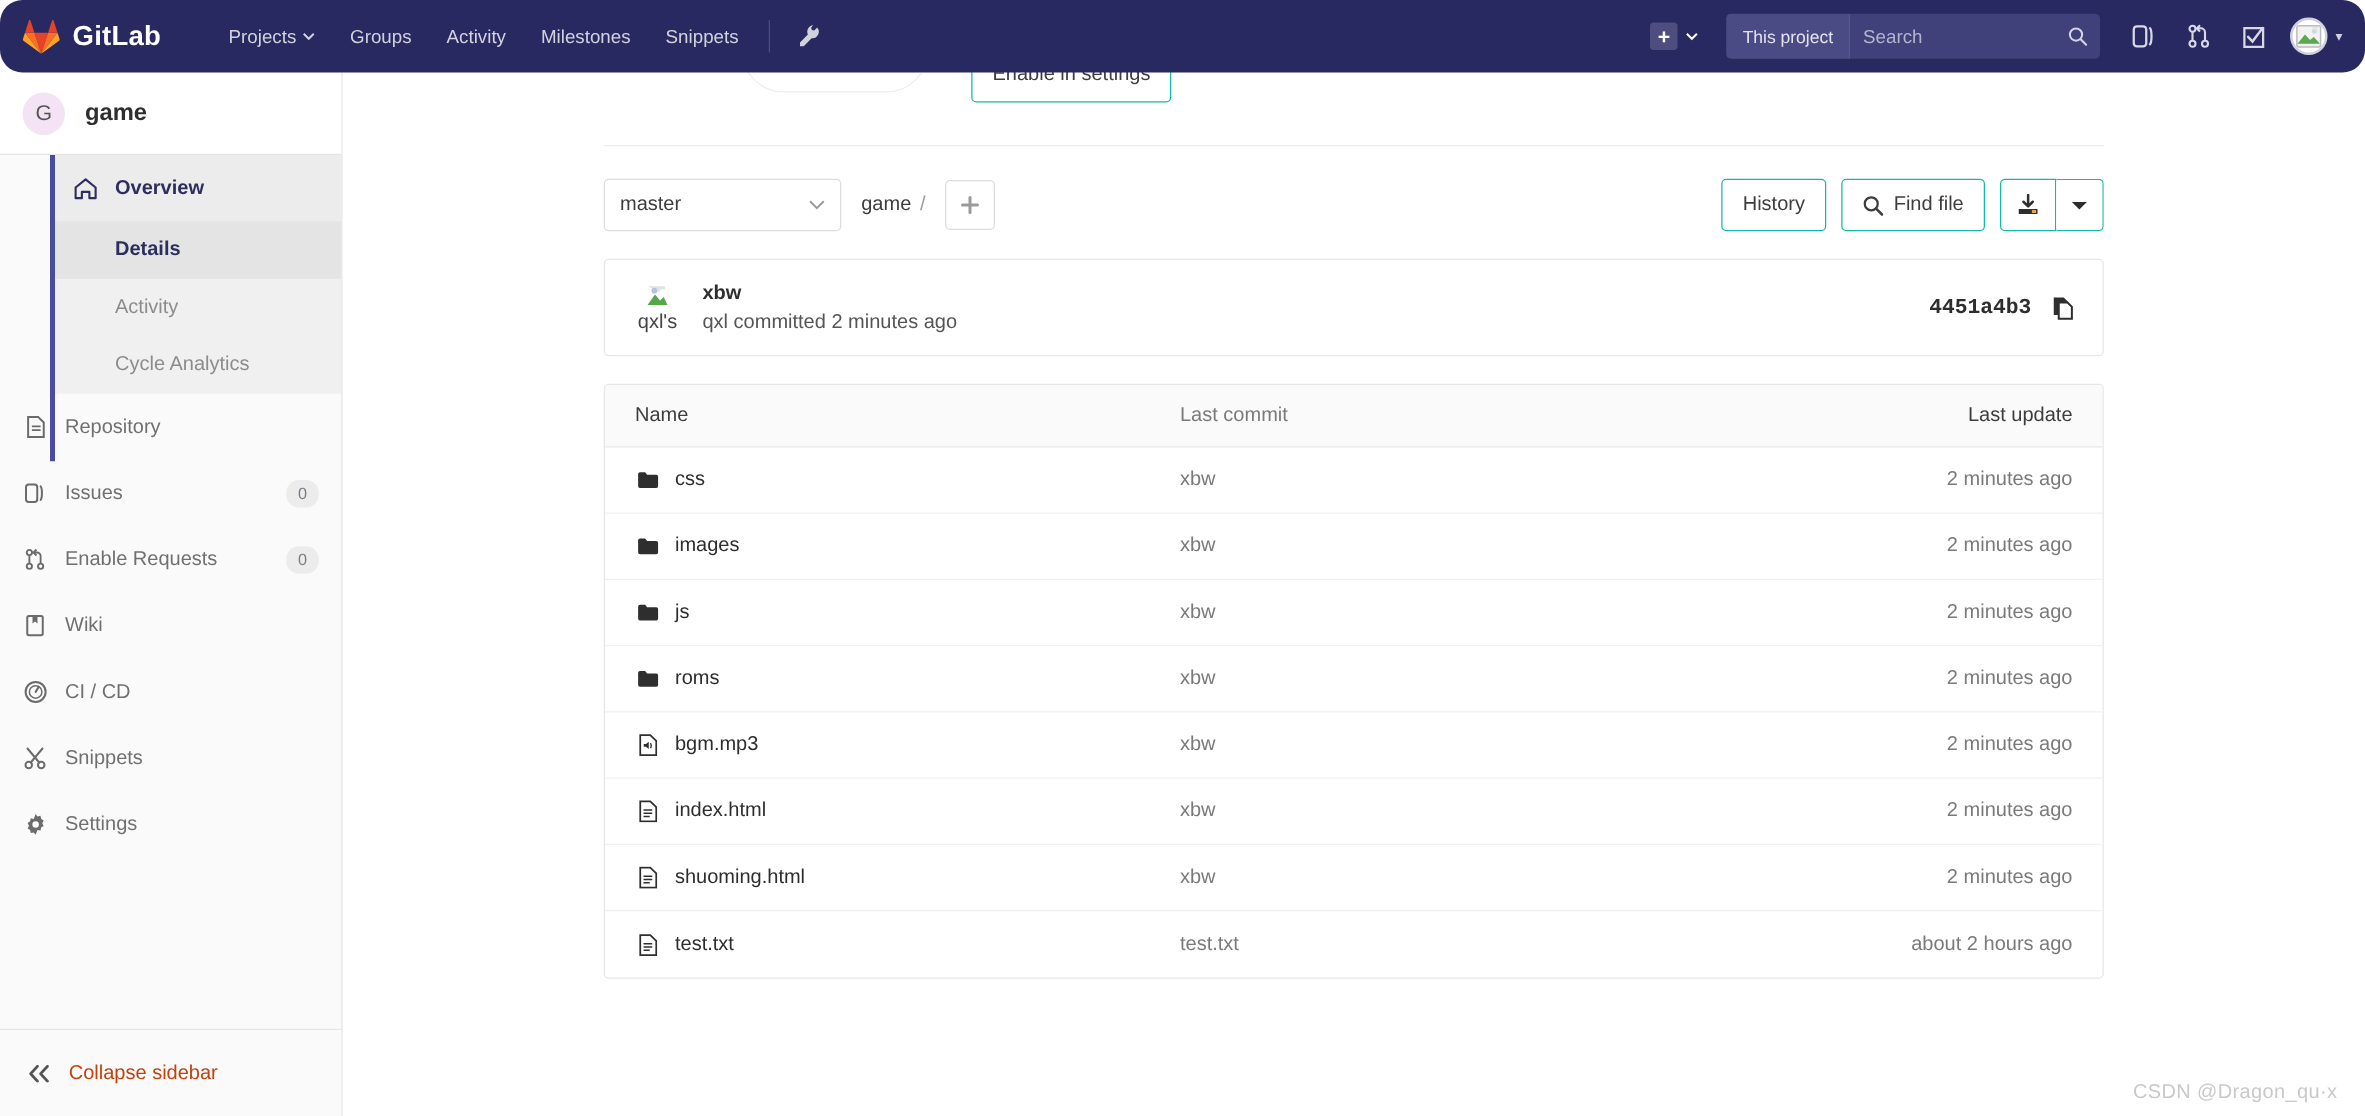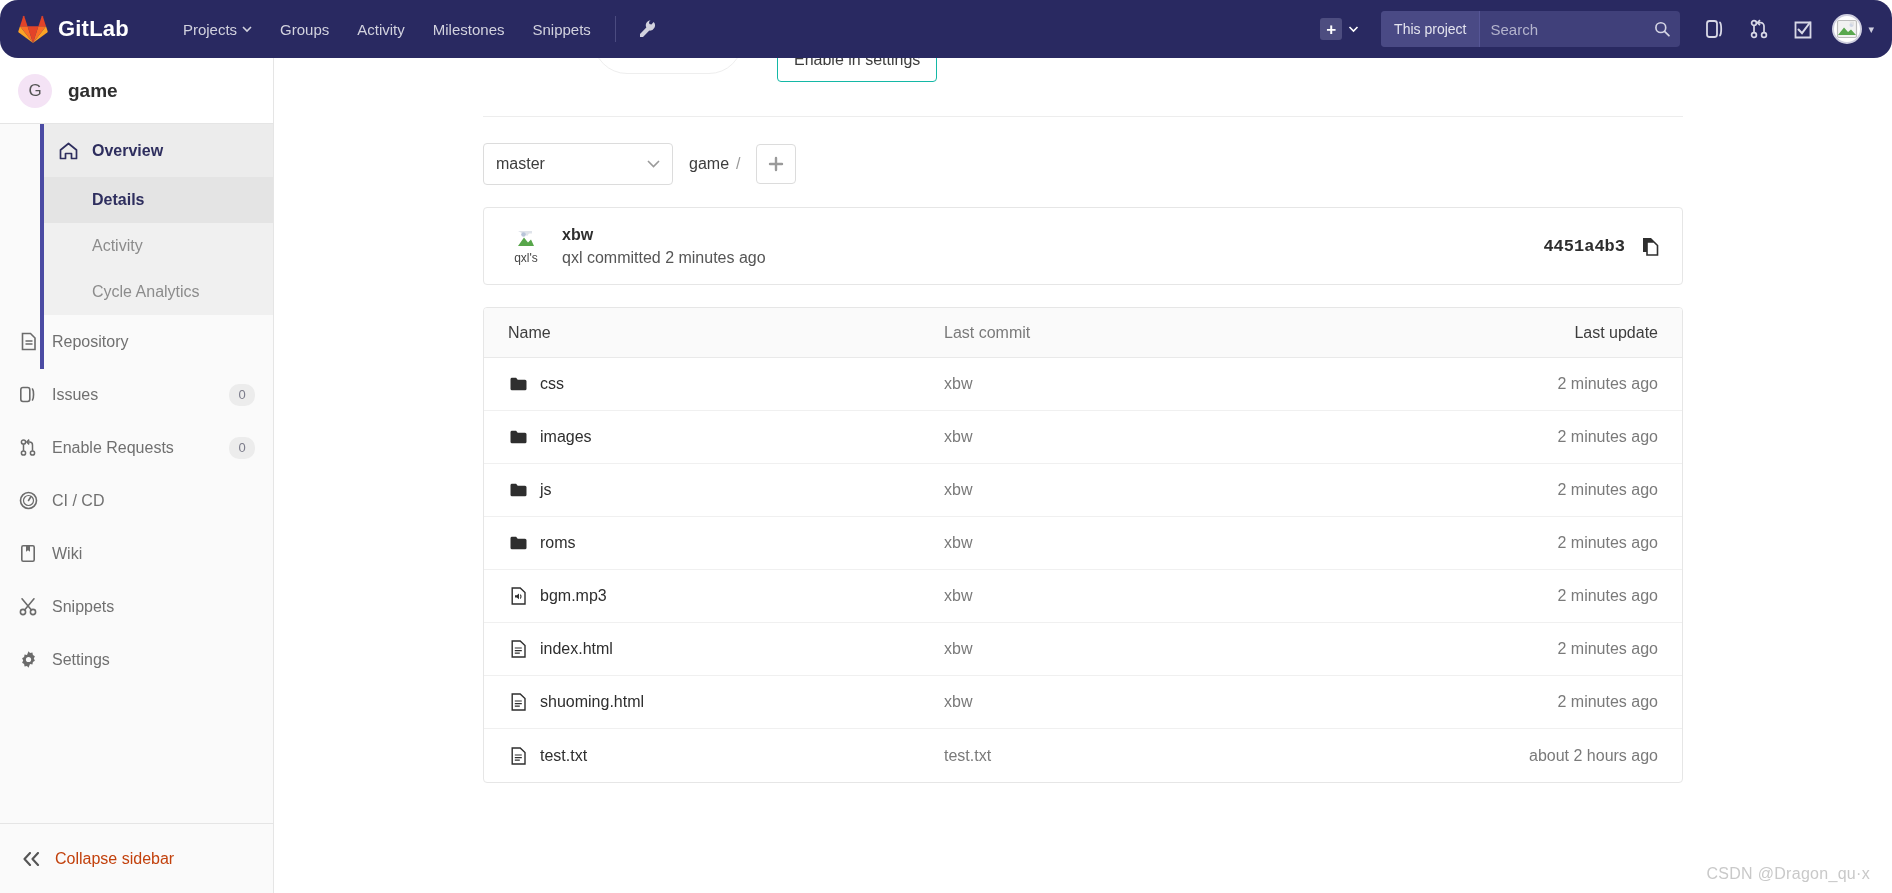--- a/index.html
+++ b/index.html
@@ -177,21 +177,21 @@
 
   .commit-box {
     border: 1px solid #e6e6e6; border-radius: 4px; background: #fff;
     display: flex; align-items: center; padding: 18px 22px; height: 78px;
   }
   .broken-img {
     width: 40px; height: 44px; margin-right: 16px; position: relative;
     display: flex; flex-direction: column; align-items: center; justify-content: center;
     flex: 0 0 auto;
   }
-  .broken-alt { font-size: 12px; color: #444; line-height: 1; margin-top: 2px; text-align: center; }
+  .broken-alt { font-size: 16px; color: #444; line-height: 1; margin-top: 2px; text-align: center; }
   .commit-texts { display: flex; flex-direction: column; gap: 5px; }
   .commit-title { font-size: 16px; color: #2e2e2e; font-weight: 600; }
   .commit-sub { font-size: 16px; color: #555; }
   .commit-right { margin-left: auto; display: flex; align-items: center; gap: 16px; }
   .commit-sha { font-family: "Liberation Mono", monospace; font-size: 17px; color: #2e2e2e; font-weight: 700; }
   .copy-ico { color: #3d3d3d; cursor: pointer; display: flex; }
 
   .files-table {
     margin-top: 22px; border: 1px solid #e6e6e6; border-radius: 4px;
     background: #fff; overflow: hidden;
@@ -368,37 +368,37 @@
             <path d="M13.5 12.8V7c0-1.8-1.4-3-3-3H8" stroke="currentColor" stroke-width="1.5" fill="none"></path>
             <path d="M10.2 1.6 7.8 4l2.4 2.4" stroke="currentColor" stroke-width="1.5" fill="none"></path>
           </svg>
       </span>
       <span>Enable Requests</span>
       <span class="badge-count">0</span>
     </a>
 
     <a class="side-item">
       <span class="s-ico">
+        <svg width="16" height="19" viewBox="0 0 16 19">
+            <rect x="1.8" y="1.8" width="12.4" height="15.4" rx="1.4" stroke="currentColor" stroke-width="1.6" fill="none"></rect>
+            <path d="M6 1.8v6l2-1.6 2 1.6v-6" fill="currentColor"></path>
+          </svg>
+      </span>
+      <span>Wiki</span>
+    </a>
+
+    <a class="side-item">
+      <span class="s-ico">
         <svg width="19" height="19" viewBox="0 0 19 19">
             <circle cx="9.5" cy="9.5" r="8" stroke="currentColor" stroke-width="1.6" fill="none"></circle>
             <circle cx="9.5" cy="9.5" r="5" stroke="currentColor" stroke-width="1.2" fill="none"></circle>
             <path d="M9.5 9.5 12 5.5" stroke="currentColor" stroke-width="1.6" stroke-linecap="round"></path>
           </svg>
       </span>
       <span>CI / CD</span>
-    </a>
-
-    <a class="side-item">
-      <span class="s-ico">
-        <svg width="16" height="19" viewBox="0 0 16 19">
-            <rect x="1.8" y="1.8" width="12.4" height="15.4" rx="1.4" stroke="currentColor" stroke-width="1.6" fill="none"></rect>
-            <path d="M6 1.8v6l2-1.6 2 1.6v-6" fill="currentColor"></path>
-          </svg>
-      </span>
-      <span>Wiki</span>
     </a>
 
     <a class="side-item">
       <span class="s-ico">
         <svg width="19" height="19" viewBox="0 0 19 19">
             <circle cx="4" cy="15" r="2.6" stroke="currentColor" stroke-width="1.6" fill="none"></circle>
             <circle cx="14" cy="15" r="2.6" stroke="currentColor" stroke-width="1.6" fill="none"></circle>
             <path d="M5.6 13 15 1.8M12.4 13 3 1.8" stroke="currentColor" stroke-width="1.6" stroke-linecap="round"></path>
           </svg>
       </span>
@@ -464,20 +464,44 @@
         <a class="crumb">game</a>
         <span class="slash">/</span>
       </div>
 
       <div class="add-btn">
         <svg width="16" height="16" viewBox="0 0 16 16">
             <path d="M8 2v12M2 8h12" stroke="currentColor" stroke-width="2.4" stroke-linecap="round"></path>
           </svg>
       </div>
 
+      <div class="toolbar-right">
+        <button class="btn">History</button>
+        <button class="btn">
+          <svg width="17" height="17" viewBox="0 0 17 17">
+            <circle cx="7" cy="7" r="5.2" stroke="currentColor" stroke-width="1.8" fill="none"></circle>
+            <path d="M10.9 10.9 15.6 15.6" stroke="currentColor" stroke-width="2" stroke-linecap="round"></path>
+          </svg>
+          <span>Find file</span>
+        </button>
+        <div class="download-group">
+          <button class="btn">
+            <svg width="19" height="18" viewBox="0 0 19 18">
+              <path d="M9.5 1v8.5M5.8 6.4 9.5 10.1 13.2 6.4" stroke="#2e2e2e" stroke-width="2" fill="none" stroke-linecap="round" stroke-linejoin="round"></path>
+              <rect x="2" y="12.2" width="15" height="4" fill="#2e2e2e"></rect>
+              <rect x="12.5" y="13" width="3.4" height="2.4" fill="#f0a04b"></rect>
+            </svg>
+          </button>
+          <button class="btn caret-part">
+            <svg width="13" height="8" viewBox="0 0 13 8">
+                <path d="M0.5 1.5h12L6.5 7.5z" fill="#2e2e2e"></path>
+              </svg>
+          </button>
+        </div>
+      </div>
     </div>
 
     <div class="commit-box">
       <div class="broken-img">
         <svg width="22" height="22" viewBox="0 0 22 22">
           <path d="M3 3h14v2.6l-3 -0.2 -1.8 2.6z" fill="#dfe3ea"></path>
           <circle cx="8.5" cy="6.5" r="2.3" fill="#b8c4d8"></circle>
           <path d="M3 18 9 9.6 13 14.4 16 11.6 19 18z" fill="#57a64a"></path>
         </svg>
         <span class="broken-alt">qxl's</span>

